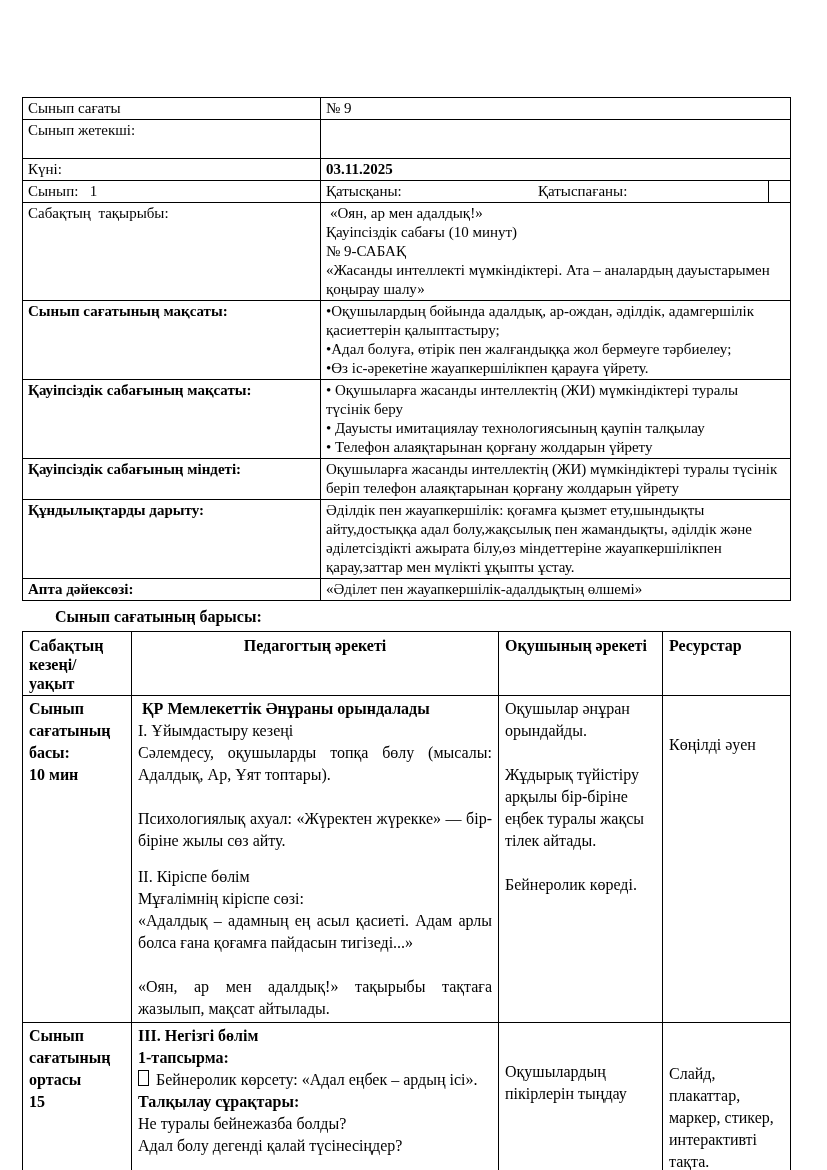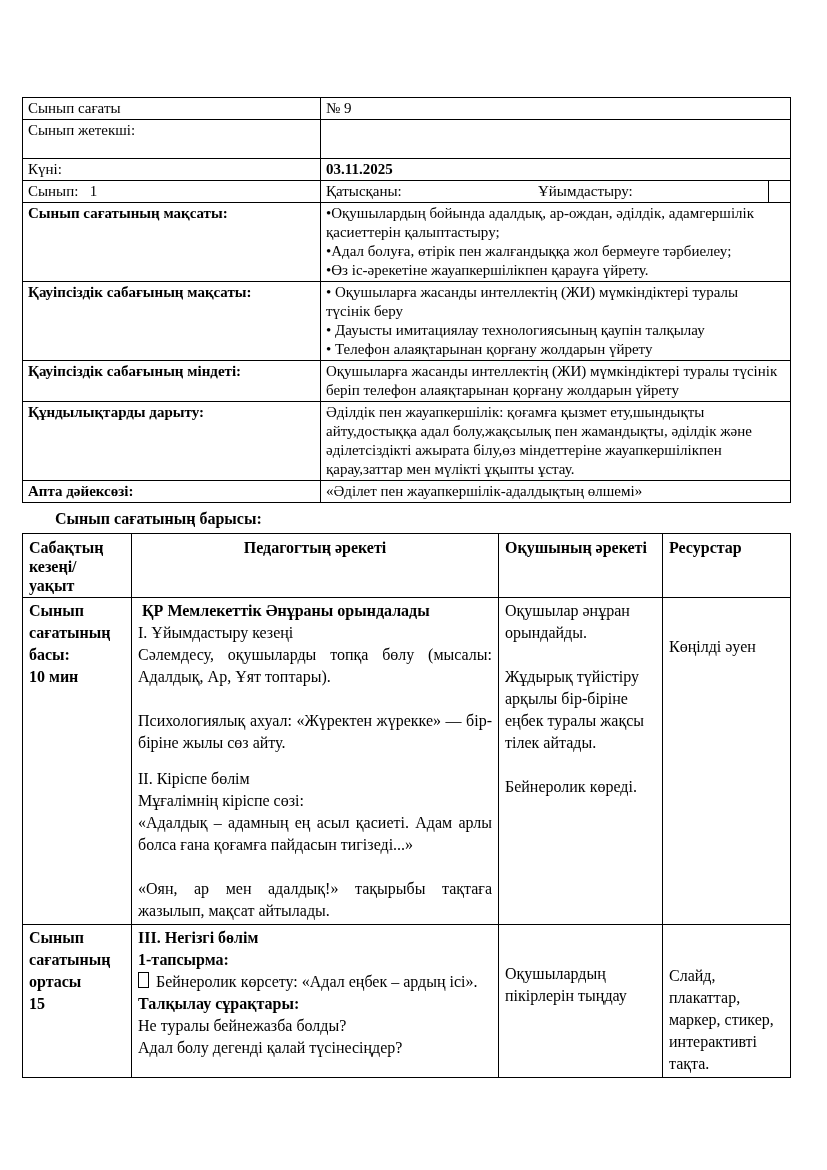--- a/index.html
+++ b/index.html
@@ -58,24 +58,33 @@
     </tr>
     <tr class="slimrow">
       <td class="pre">Күні:</td>
       <td colspan="2" class="bold">03.11.2025</td>
     </tr>
     <tr class="slimrow">
       <td class="pre">Сынып:   1</td>
       <td>
         <span class="split-cell">
           <span class="part1">Қатысқаны:</span>
-          <span>Ұйымдастыру:</span>
+          <span>Қатыспағаны:</span>
         </span>
       </td>
       <td></td>
+    </tr>
+    <tr>
+      <td class="pre">Сабақтың  тақырыбы:</td>
+      <td colspan="2">
+        <p class="indent1">«Оян, ар мен адалдық!»</p>
+        <p>Қауіпсіздік сабағы (10 минут)</p>
+        <p>№ 9-САБАҚ</p>
+        <p>«Жасанды интеллекті мүмкіндіктері. Ата – аналардың дауыстарымен қоңырау шалу»</p>
+      </td>
     </tr>
     <tr>
       <td class="bold">Сынып сағатының мақсаты:</td>
       <td colspan="2">
         <p>•Оқушылардың бойында адалдық, ар-ождан, әділдік, адамгершілік қасиеттерін қалыптастыру;</p>
         <p>•Адал болуға, өтірік пен жалғандыққа жол бермеуге тәрбиелеу;</p>
         <p>•Өз іс-әрекетіне жауапкершілікпен қарауға үйрету.</p>
       </td>
     </tr>
     <tr>

